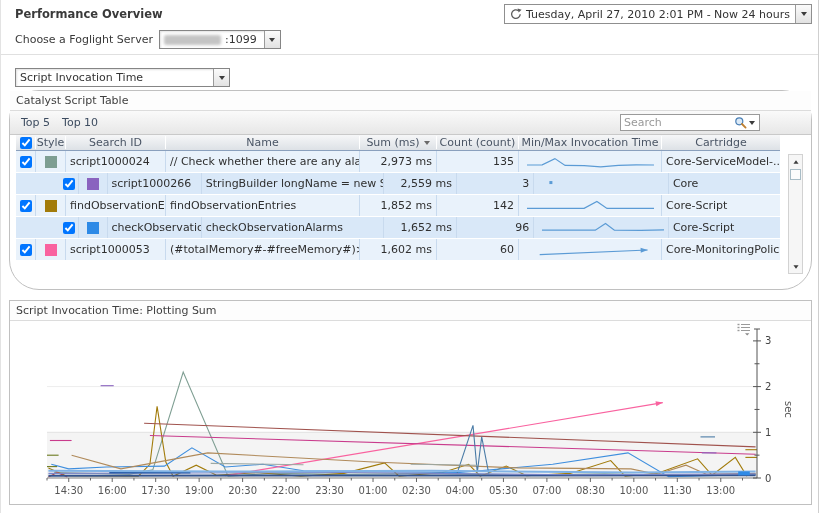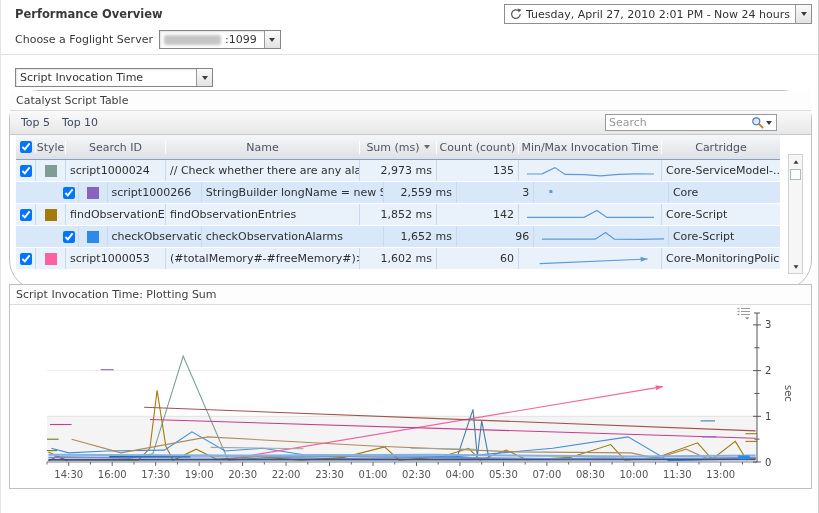--- a/index.html
+++ b/index.html
@@ -23,42 +23,42 @@
 
   .server-row { position:absolute; left:14px; top:30px; display:flex; align-items:center; }
   .server-row .lbl { margin-right:6px; color:#3a3a3a; }
   .combo { display:inline-flex; align-items:center; height:19px; border:1px solid #858585;
     background:#fff; box-shadow: inset 1px 1px 2px rgba(0,0,0,0.12); }
   .combo .val { padding:16px 4px; white-space:nowrap; }
   .redacted { display:inline-block; width:57px; height:10px; margin-left:4px; background:#c4c4c4; filter:blur(1.5px); border-radius:2px; }
 
   .rule { position:absolute; left:0; right:0; top:54px; border-top:1px solid #e0e0e0; }
 
-  .metric-combo { position:absolute; left:14px; top:68px; width:198px; }
+  .metric-combo { position:absolute; left:14px; top:68px; width:215px; }
   .metric-combo .val { flex:1; }
 
   
   .panel { position:absolute; left:8px; width:803px; border:1px solid #c0c0c0; background:#fff; }
   .panel-table { top:90px; height:200px;border-radius:30px; }
-  .panel-chart { top:284px; height:205px; }
+  .panel-chart { top:300px; height:205px; }
   .panel-title { height:20px; line-height:19px; padding-left:6px; color:#3f3f3f; border-bottom:1px solid #dcdcdc; background:#fdfdfd; }
 
   
   .toolbar { height:24px; display:flex; align-items:center; background:linear-gradient(#fafafa,#e7e7e7);
     border-bottom:1px solid #c9c9c9; padding-left:8px; }
   .top-link { color:#3d4c60; padding:0 9px 0 3px; cursor:default; }
-  .searchbox { margin-left:auto; margin-right:34px; width:172px; height:17px; background:#fff;
+  .searchbox { margin-left:auto; margin-right:51px; width:140px; height:17px; background:#fff;
     border:1px solid #9a9a9a; display:flex; align-items:center; }
   .searchbox input { border:none; outline:none; flex:1; font:inherit; color:#333; padding:0 3px; min-width:0; background:transparent; }
   .searchbox input::placeholder { color:#999; }
   .search-caret { padding:0 4px 0 2px; display:flex; align-items:center; }
 
   
   .grid { margin-left:6px; width:764px; }
-  .thead { display:flex; height:25px; background:linear-gradient(#f6f7f8,#dde1e6); border-bottom:1px solid #8aa0bd;align-items:center; }
+  .thead { display:flex; height:16px; background:linear-gradient(#f6f7f8,#dde1e6); border-bottom:1px solid #8aa0bd;align-items:center; }
   .th { display:flex; align-items:center; justify-content:center; color:#4a5565; border-right:1px solid #fff; overflow:hidden; white-space:nowrap; }
   .tr { display:flex; height:22px; border-bottom:1px solid #fff; }
   .tr.odd  { background:#e9f2fb; }
   .tr.even { background:#d9e8f8;padding-left:44px; }
   .td { display:flex; align-items:center; padding:0 4px; border-right:1px solid #c8daee; overflow:hidden; white-space:nowrap; color:#2f2f2f; }
   .c-check { width:20px; justify-content:center; padding:0; }
   .c-style { width:30px; justify-content:center; }
   .c-id { width:100px; }
   .c-name { width:194px; }
   .c-sum { width:77px; justify-content:flex-end; }

